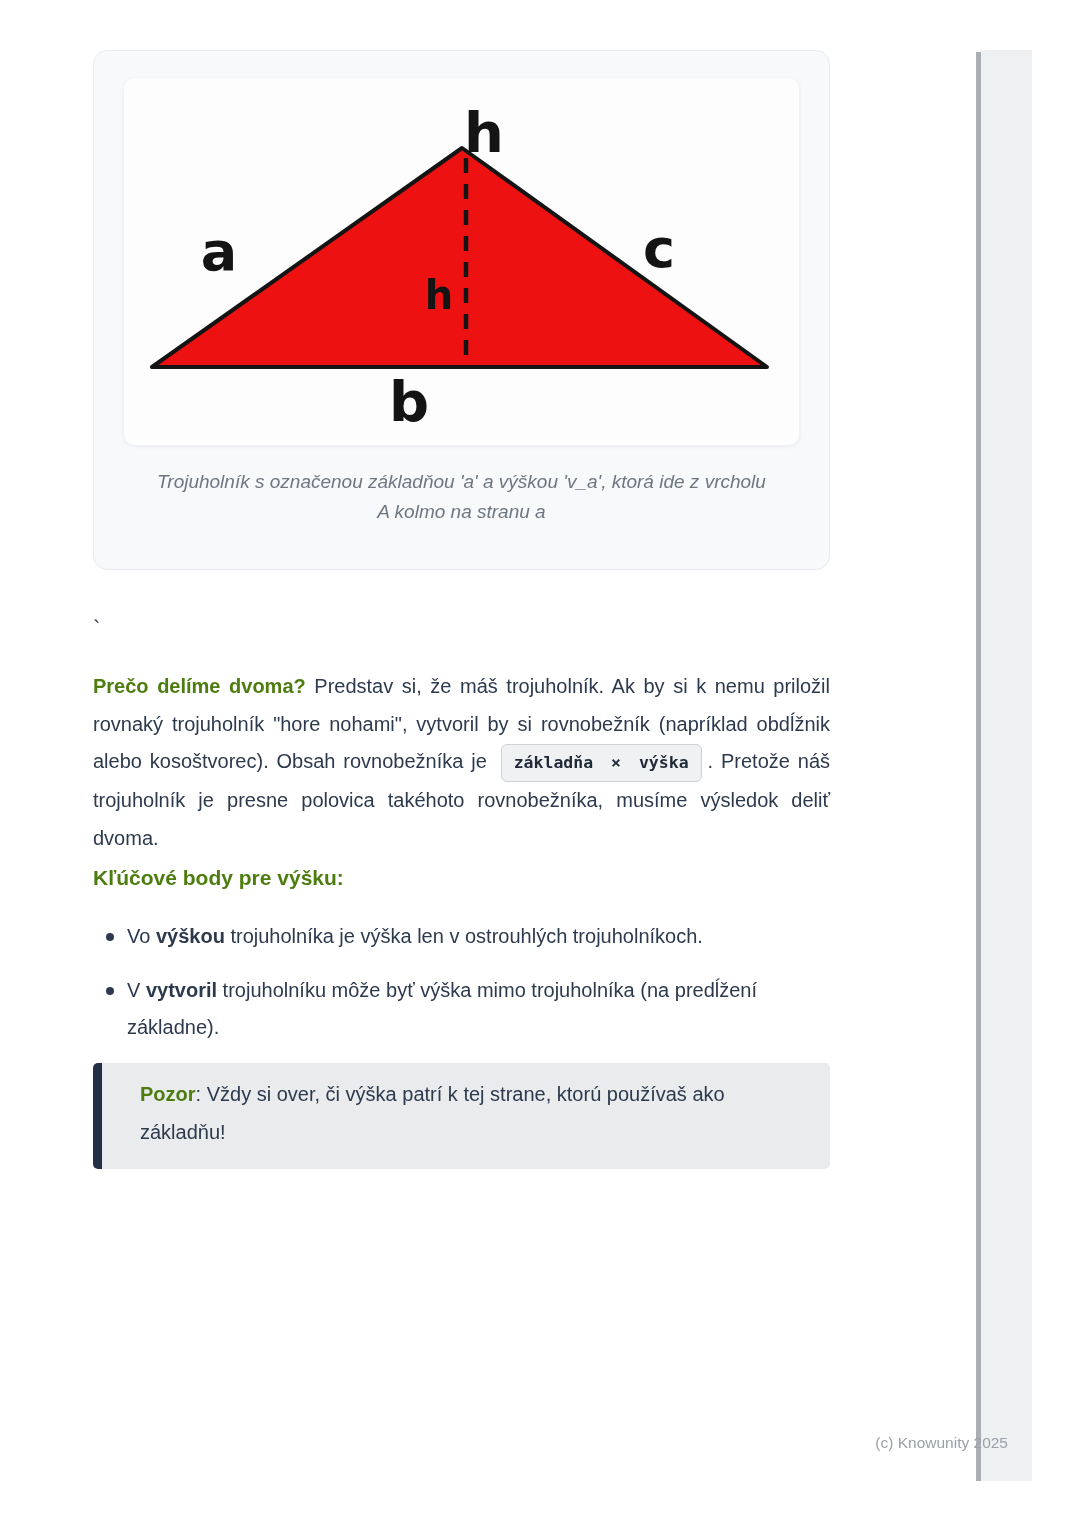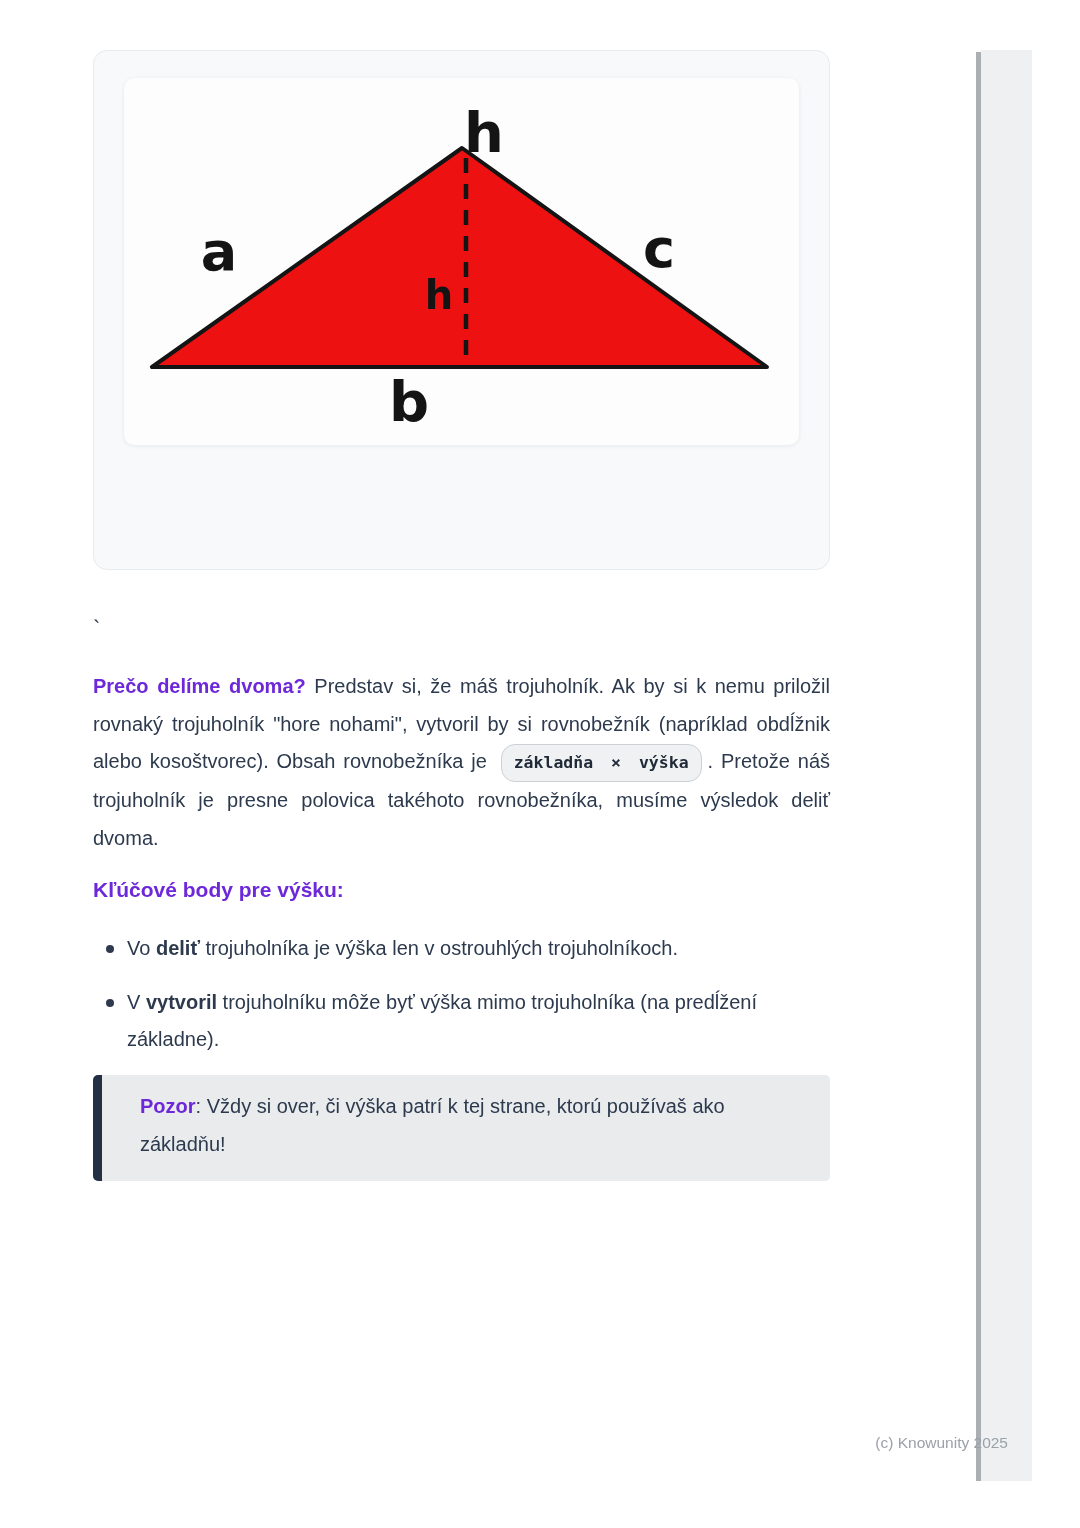--- a/index.html
+++ b/index.html
@@ -58,40 +58,40 @@
   }
 
   
   .para {
     margin-top: 26px;
     font-size: 20px;
     line-height: 37.5px;
     text-align: justify;
     color: #2d3a4e;
   }
-  .para strong, .subheading, .callout strong { color: #6d28d9; font-weight: 700; }
+  .para strong, .subheading, .callout strong { color: #4d7c0f; font-weight: 700; }
 
   .inline-code {
     display: inline-block;
     font-family: "DejaVu Sans Mono", monospace;
     font-size: 16.5px;
     font-weight: 700;
     color: #1f2937;
     background: #eff1f3;
     border: 1px solid #ccd1d6;
-    border-radius: 14px;
+    border-radius: 6px;
     padding: 6px 12px;
     margin: 0 6px;
     line-height: 24px;
     vertical-align: baseline;
     word-spacing: 8px;
   }
 
   .subheading {
-    margin-top: 20px;
+    margin-top: 8px;
     font-size: 21px;
     line-height: 26px;
   }
 
   
   .bullet-list {
     list-style: none;
     margin-top: 27px;
   }
   .bullet-list li {
@@ -166,30 +166,31 @@
         <svg width="675" height="367" viewBox="0 0 675 367" xmlns="http://www.w3.org/2000/svg">
           <polygon points="338,70 28,289 643,289" fill="#ee1111" stroke="#141414" stroke-width="4" stroke-linejoin="round"></polygon>
           <line x1="342" y1="80" x2="342" y2="287" stroke="#141414" stroke-width="4.5" stroke-dasharray="15,11"></line>
           <text class="fig-label" x="360" y="74" font-size="56" text-anchor="middle">h</text>
           <text class="fig-label" x="95" y="192" font-size="54" text-anchor="middle">a</text>
           <text class="fig-label" x="535" y="189" font-size="54" text-anchor="middle">c</text>
           <text class="fig-label" x="315" y="231" font-size="40" text-anchor="middle">h</text>
           <text class="fig-label" x="285" y="343" font-size="56" text-anchor="middle">b</text>
         </svg>
       </div>
+      <div class="figure-caption">Trojuholník s označenou základňou 'a' a výškou 'v_a', ktorá ide z vrcholu A kolmo na stranu a</div>
     </div>
 
     <div class="stray-tick">`</div>
 
     <p class="para"><strong>Prečo delíme dvoma?</strong><span> Predstav si, že máš trojuholník. Ak by si k nemu priložil rovnaký trojuholník "hore nohami", vytvoril by si rovnobežník (napríklad obdĺžnik alebo kosoštvorec). Obsah rovnobežníka je </span><span class="inline-code">základňa × výška</span><span>. Pretože náš trojuholník je presne polovica takéhoto rovnobežníka, musíme výsledok deliť dvoma.</span></p>
 
     <h3 class="subheading">Kľúčové body pre výšku:</h3>
 
     <ul class="bullet-list">
-      <li><span class="dot"></span><span>Vo </span><strong>deliť</strong><span> trojuholníka je výška len v ostrouhlých trojuholníkoch.</span></li>
+      <li><span class="dot"></span><span>Vo </span><strong>výškou</strong><span> trojuholníka je výška len v ostrouhlých trojuholníkoch.</span></li>
       <li><span class="dot"></span><span>V </span><strong>vytvoril</strong><span> trojuholníku môže byť výška mimo trojuholníka (na predĺžení základne).</span></li>
     </ul>
 
     <div class="callout">
       <p><strong>Pozor</strong><span>: Vždy si over, či výška patrí k tej strane, ktorú používaš ako základňu!</span></p>
     </div>
 
 
   </div>
 

